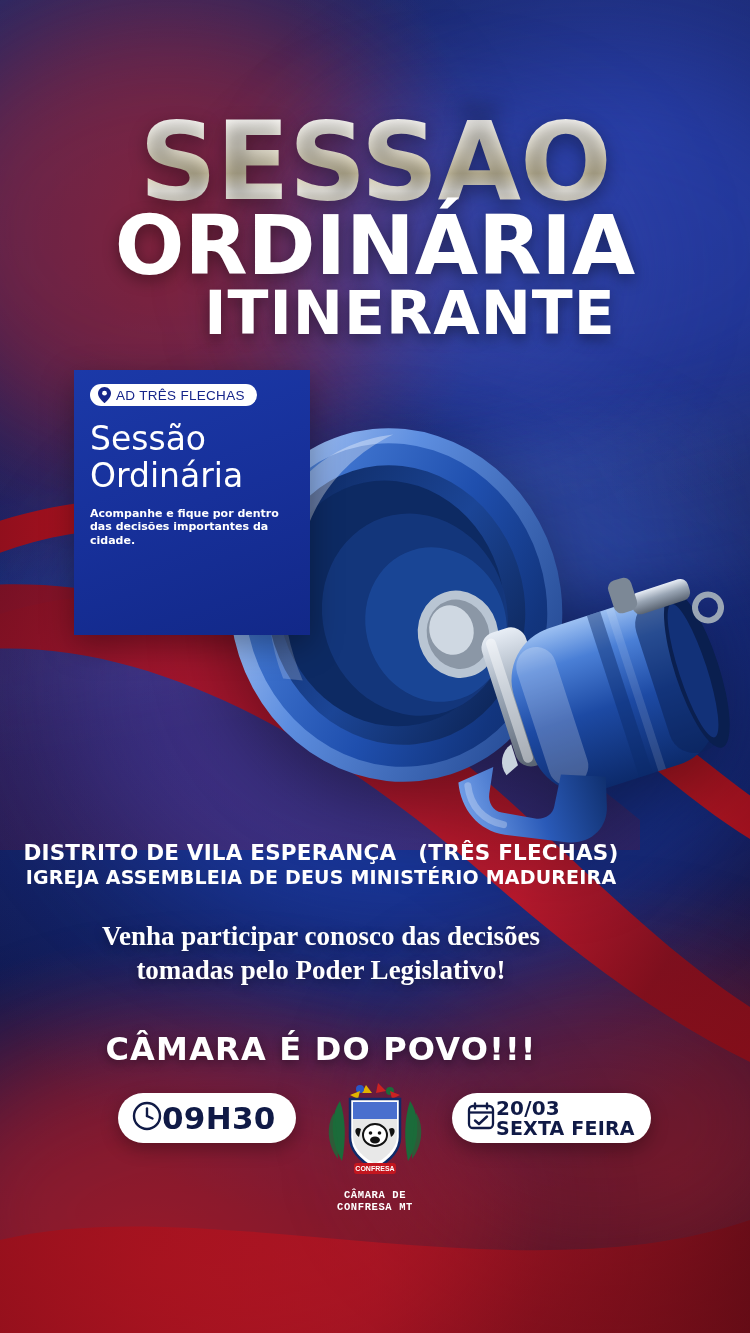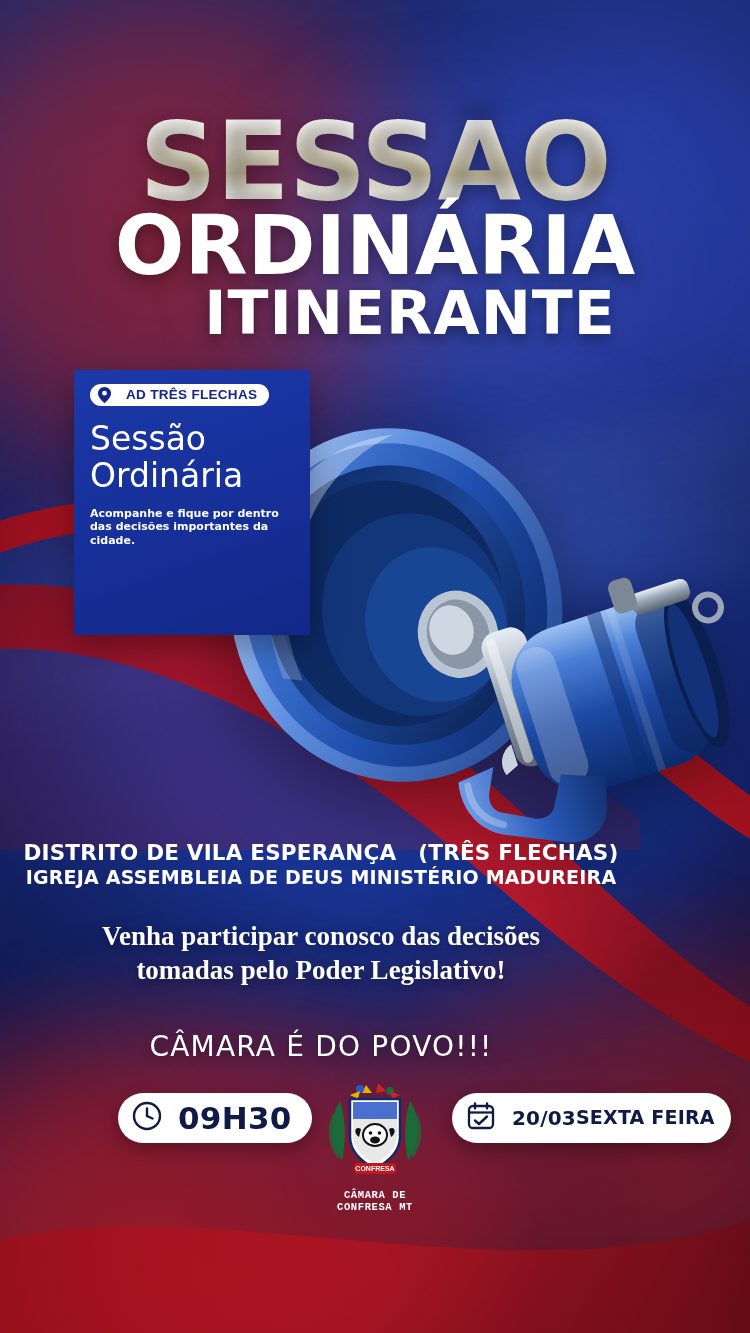--- a/index.html
+++ b/index.html
@@ -106,28 +106,28 @@
     width: 236px;
     height: 265px;
     background: linear-gradient(160deg, #1b39a8 0%, #17309a 50%, #122888 100%);
     z-index: 8;
     padding: 14px 16px 10px 16px;
     box-sizing: border-box;
     box-shadow: 0 10px 30px rgba(0,0,0,0.35);
   }
   .loc-chip {
     display: inline-flex;
-    align-items: flex-start;
-    gap: 15px;
+    align-items: center;
+    gap: 5px;
     background: #ffffff;
     border-radius: 14px;
     padding: 3px 12px 3px 8px;
     color: #16258a;
     font-size: 13.5px;
-    font-weight: 700;
+    font-weight: 400;
     letter-spacing: 0.3px;
   }
   .loc-chip svg { display:block; }
   .card-title {
     color: #ffffff;
     font-size: 33px;
     line-height: 1.12;
     font-weight: 400;
     margin-top: 14px;
     font-family: "DejaVu Sans", sans-serif;
@@ -181,60 +181,60 @@
     color: #ffffff;
     font-size: 27px;
     font-weight: 700;
     line-height: 1.25;
     margin-top: 32px;
     font-family: Liberation Serif, serif;
     text-shadow: 0 3px 10px rgba(0,0,0,0.35);
   }
   .camara {
     color: #ffffff;
-    font-size: 28px;
-    font-weight: 400;
+    font-size: 32px;
+    font-weight: 700;
     letter-spacing: 1.2px;
     margin-top: 42px;
     font-family: "DejaVu Sans", sans-serif;
     text-shadow: 0 3px 10px rgba(0,0,0,0.35);
   }
 
   
   .badges {
     position: absolute;
     top: 1085px;
     left: 0;
     width: 750px;
     height: 130px;
     z-index: 10;
   }
   .pill {
     position: absolute;
     display: flex;
     align-items: center;
-    gap: 16px;
+    gap: 0;
     background: #ffffff;
     border-radius: 34px;
     height: 50px;
     padding: 0 20px 0 14px;
     box-shadow: 0 6px 18px rgba(0,0,0,0.3);
   }
   .pill-time { left: 118px; top: 8px; }
   .pill-date { left: 452px; top: 8px; padding-right: 16px; }
   .pill-time .txt {
     color: #101a46;
     font-size: 31px;
     font-weight: 700;
     letter-spacing: 0.3px;
     font-family: "DejaVu Sans", sans-serif;
   }
   .pill-date .datewrap {
     display: flex;
-    flex-direction: row;
+    flex-direction: column;
     line-height: 1.02;
     color: #101a46;
     font-family: "DejaVu Sans", sans-serif;
   }
   .pill-date .d1 { font-size: 20px; font-weight: 700; letter-spacing: 0.2px; }
   .pill-date .d2 { font-size: 19px; font-weight: 700; letter-spacing: 0.2px; }
 
   .brasao {
     position: absolute;
     left: 315px;

